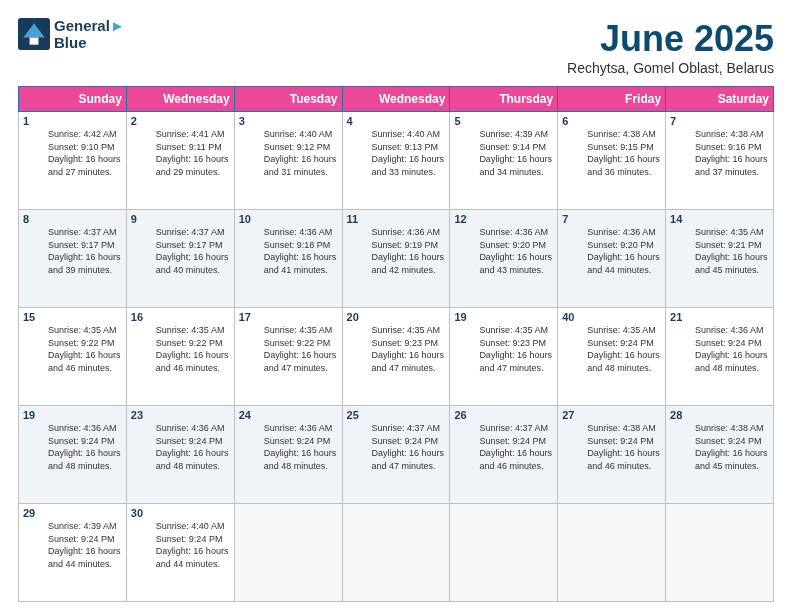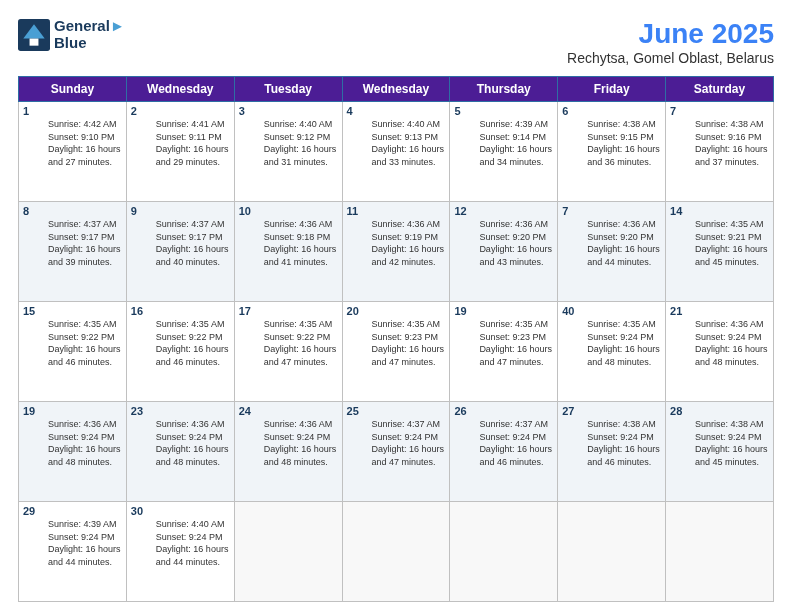--- a/index.html
+++ b/index.html
@@ -18,51 +18,51 @@
       flex-direction: column;
     }
     .header {
       display: flex;
       align-items: flex-start;
       justify-content: space-between;
       margin-bottom: 10px;
     }
     .logo {
       display: flex;
-      align-items: center;
+      align-items: flex-start;
     }
     .logo-icon {
       width: 32px;
       height: 32px;
       margin-right: 4px;
     }
     .title-block {
       text-align: right;
     }
     .month-title {
-      font-size: 28px;
+      font-size: 36px;
       font-weight: bold;
-      color: #3b82f6;
+      color: #0c4a6e;
     }
     .location {
       font-size: 14px;
       color: #333;
     }
     .calendar-table {
       width: 100%;
       border-collapse: collapse;
       flex: 1;
     }
     .calendar-table th {
-      background-color: #4c1d95;
+      background-color: #ec4899;
       color: #fff;
       font-size: 12px;
       font-weight: bold;
-      padding: 5px 12px;
-      text-align: center;
+      padding: 5px 4px;
+      text-align: right;
       border: 1px solid #2e6da4;
     }
     .calendar-table td {
       border: 1px solid #c0c0c0;
       vertical-align: top;
       padding: 3px 4px;
       font-size: 9.5px;
       color: #333;
       width: calc(100% / 7);
       background: #fff;

